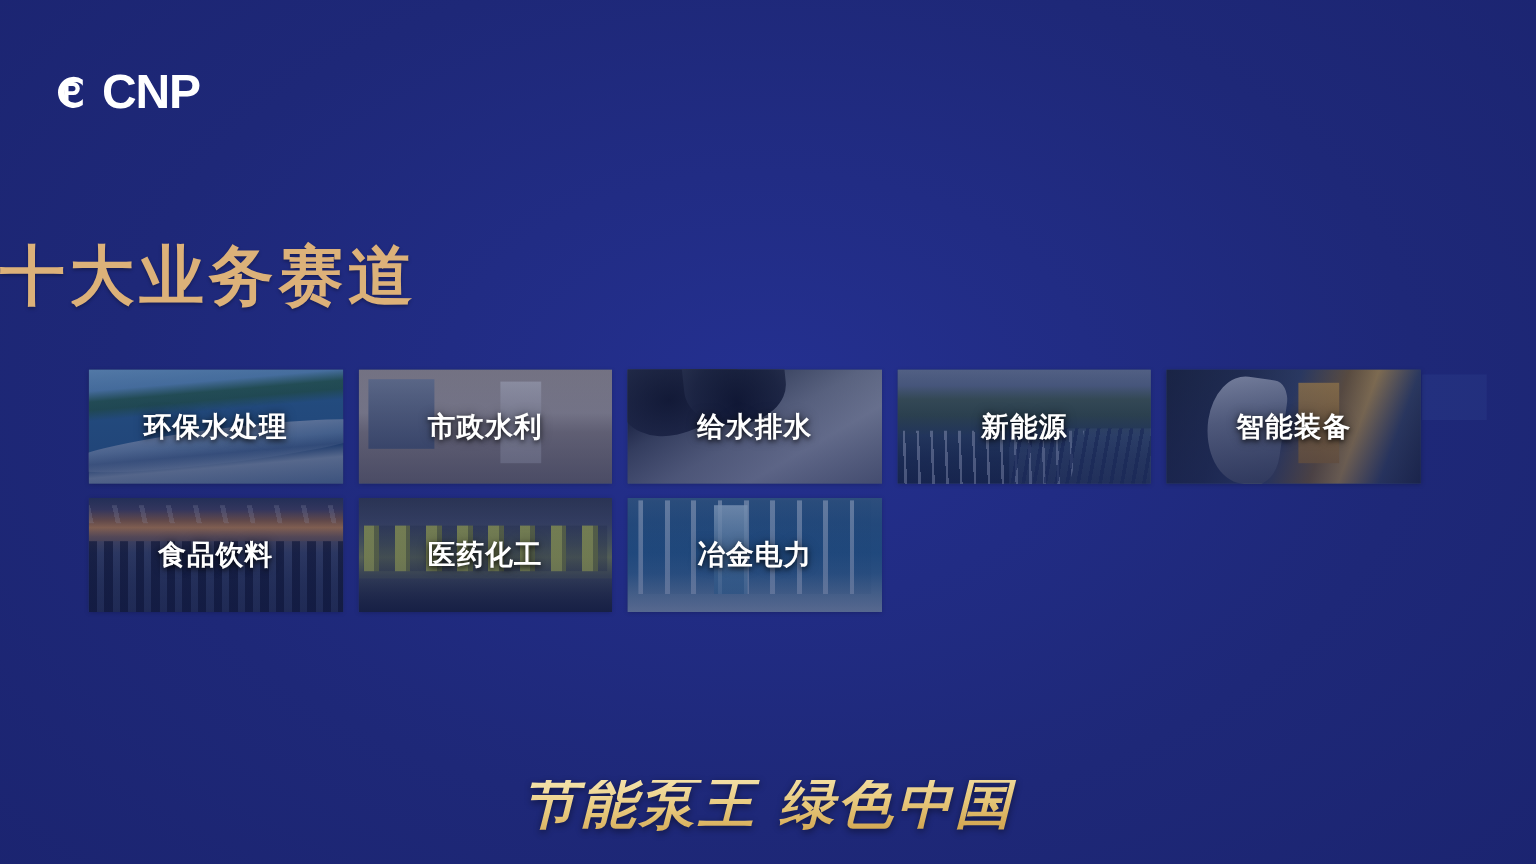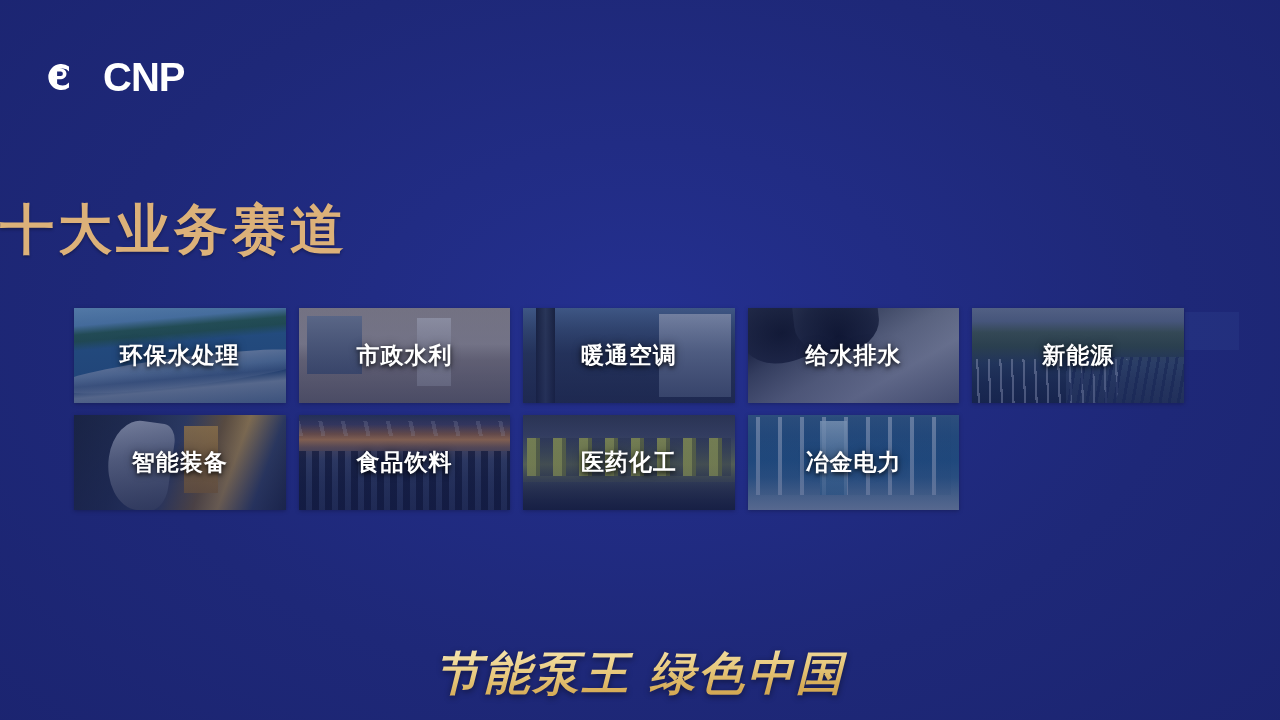--- a/index.html
+++ b/index.html
@@ -24,21 +24,21 @@
     overflow: hidden;
   }
 
   
   .logo {
     position: absolute;
     left: 42px;
     top: 52px;
     display: flex;
     align-items: center;
-    gap: 27px;
+    gap: 9px;
     height: 50px;
   }
   .logo-mark {
     width: 34px;
     height: 34px;
     flex: 0 0 34px;
     position: relative;
   }
   .logo-wordmark {
     color: #ffffff;
@@ -343,21 +343,21 @@
     position: absolute;
     left: 0;
     right: 0;
     bottom: 24px;
     text-align: center;
     font-size: 46px;
     font-weight: bold;
     letter-spacing: 3px;
     line-height: 1;
     font-style: italic;
-    font-family: Liberation Sans, sans-serif;
+    font-family: Liberation Mono, monospace;
     background: linear-gradient(178deg,
         #f6e6b4 0%, #f3dfa4 24%, #e7c87c 48%, #d6ac58 70%, #c79a45 100%);
     -webkit-background-clip: text;
     background-clip: text;
     color: transparent;
     -webkit-text-fill-color: transparent;
     filter: drop-shadow(0 2px 3px rgba(0,0,0,0.45));
   }
   .slogan .gap { display: inline-block; width: 18px; }
 </style>
@@ -388,25 +388,20 @@
       <div class="card-tint"></div>
       <div class="card-label">环保水处理</div>
     </div>
 
     <div class="card">
       <div class="card-photo ph-pumproom"></div>
       <div class="card-tint"></div>
       <div class="card-label">市政水利</div>
     </div>
 
-    <div class="card">
-      <div class="card-photo ph-hvac"></div>
-      <div class="card-tint"></div>
-      <div class="card-label">暖通空调</div>
-    </div>
 
     <div class="card">
       <div class="card-photo ph-pipes"></div>
       <div class="card-tint"></div>
       <div class="card-label">给水排水</div>
     </div>
 
     <div class="card">
       <div class="card-photo ph-solar"></div>
       <div class="card-tint"></div>

